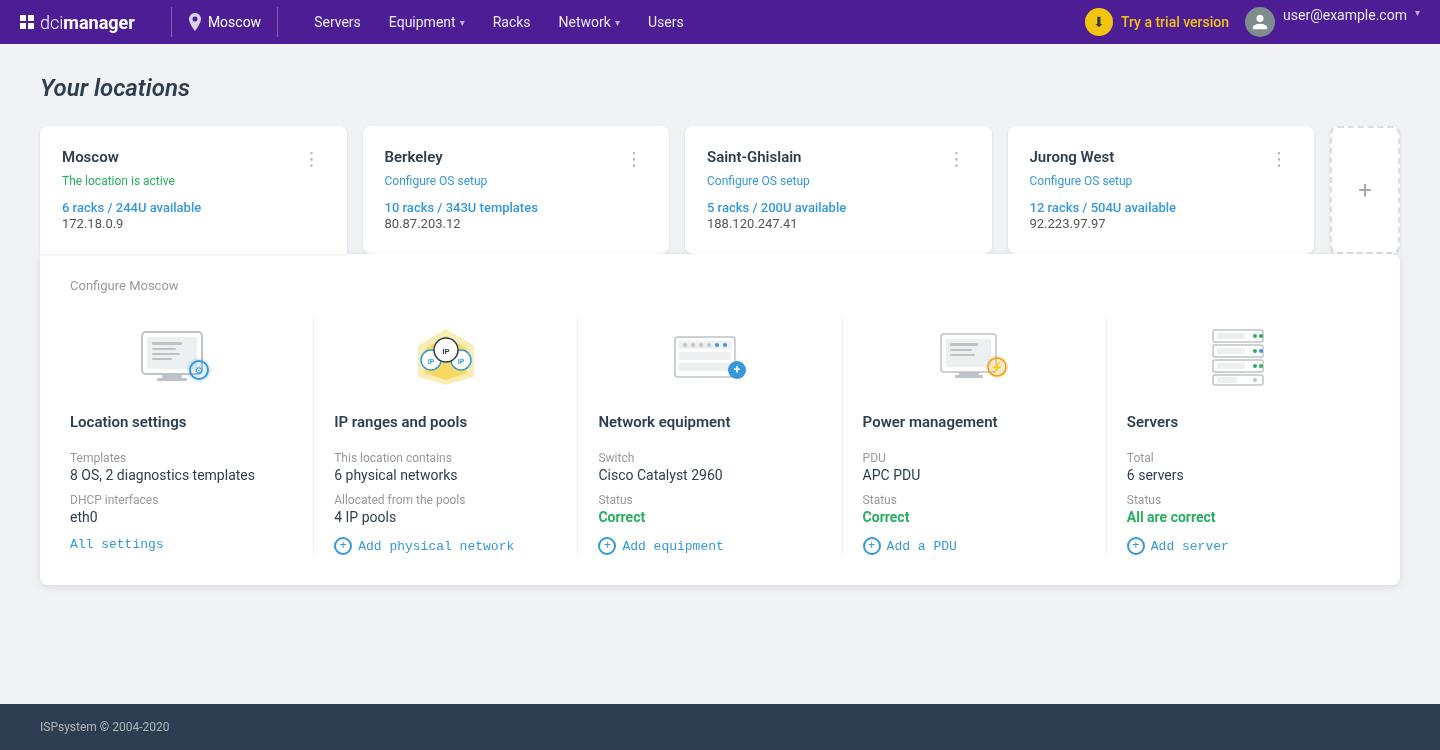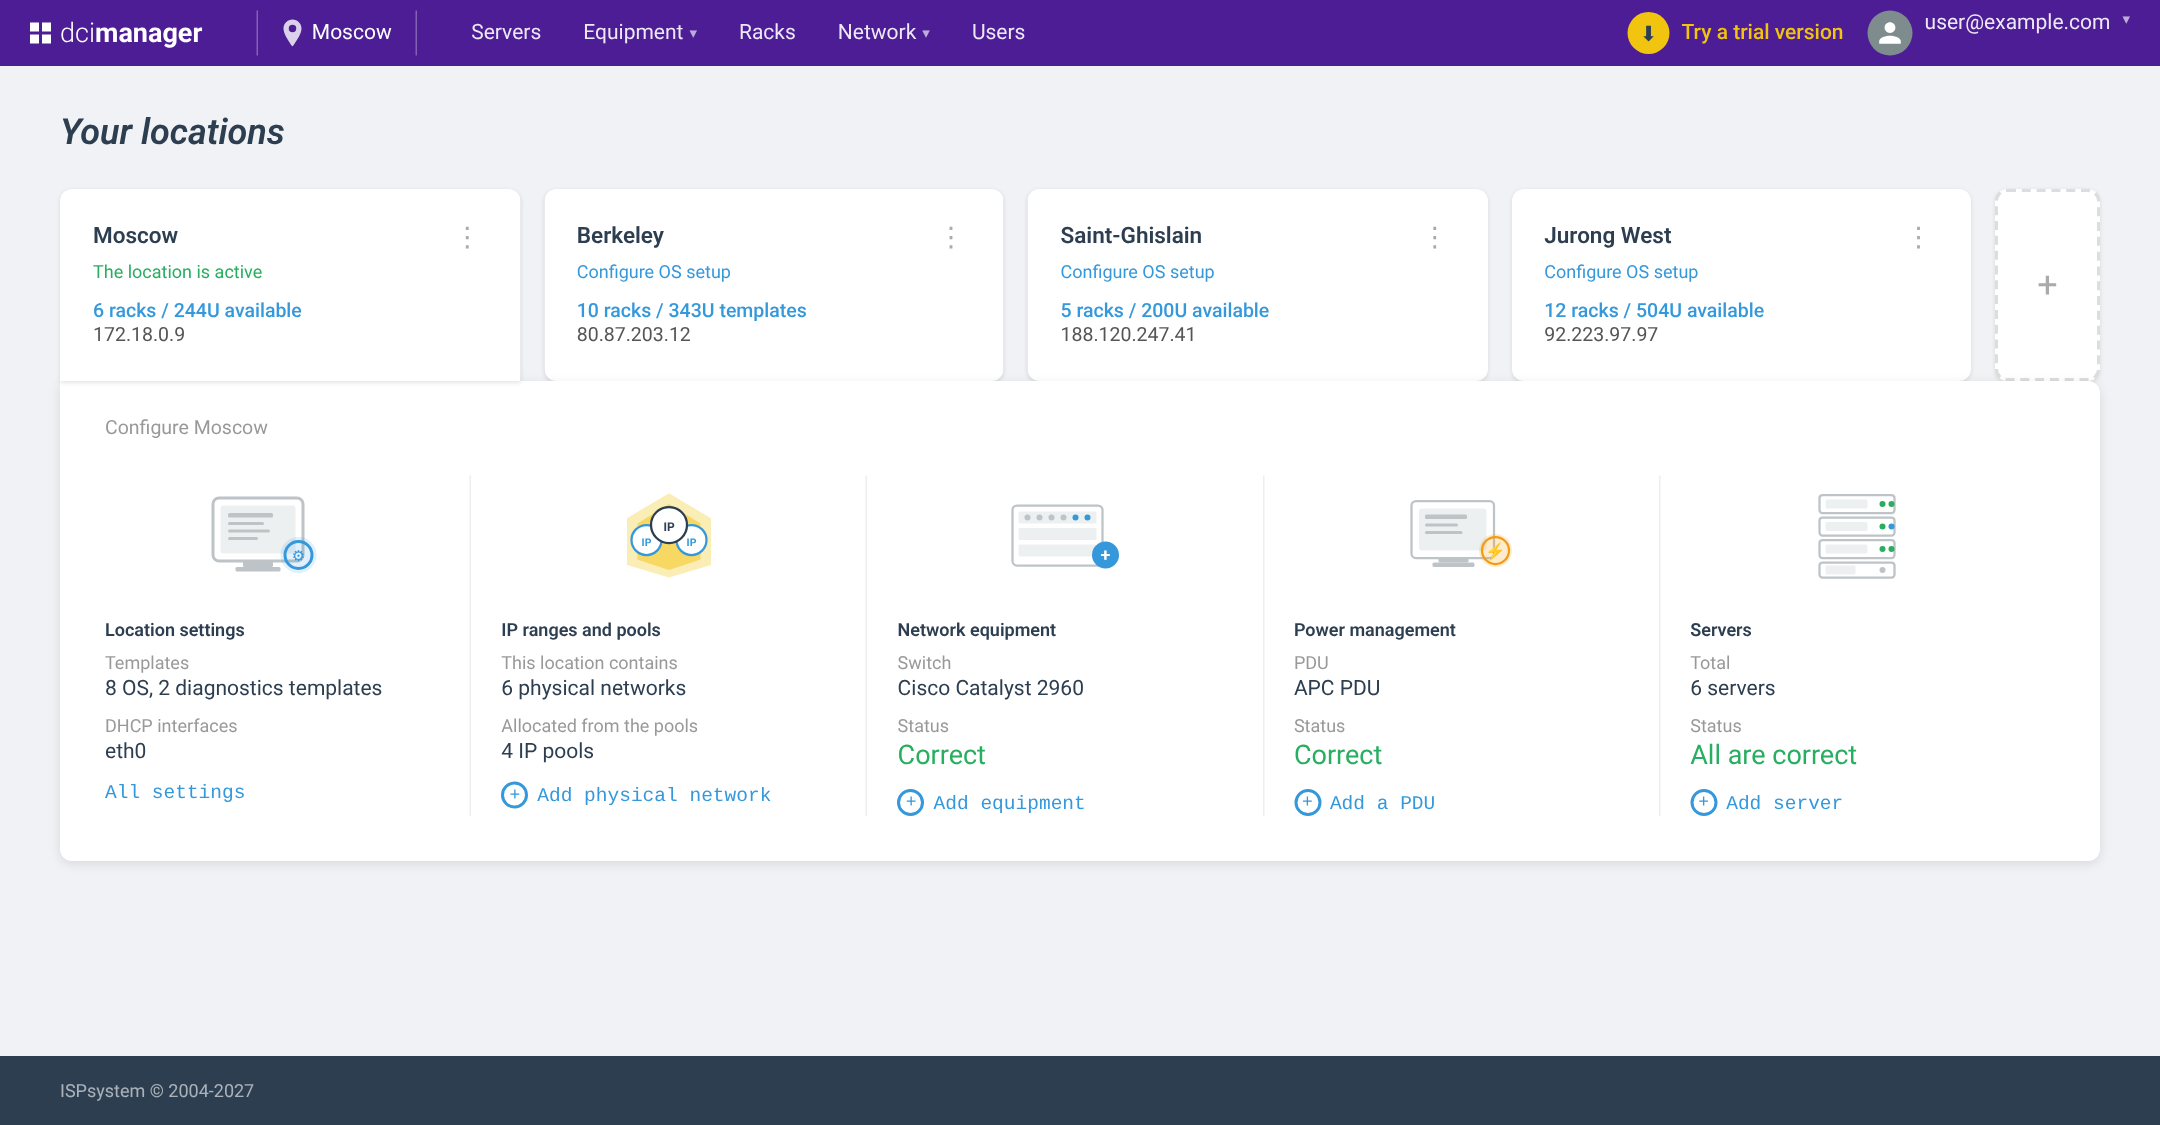--- a/index.html
+++ b/index.html
@@ -97,31 +97,31 @@
     
     .config-sections { display: flex; gap: 0; }
     .config-section {
       flex: 1; padding: 0 20px; border-right: 1px solid #eee;
     }
     .config-section:first-child { padding-left: 0; }
     .config-section:last-child { border-right: none; }
 
     
     .section-illustration { height: 80px; display: flex; align-items: center; justify-content: center; margin-bottom: 16px; }
-    .section-title { font-size: 12px; font-weight: 600; color: #2c3e50; margin-bottom: 8px; }
+    .section-title { font-size: 15px; font-weight: 600; color: #2c3e50; margin-bottom: 20px; }
     .section-meta { font-size: 12px; color: #999; margin-bottom: 2px; }
     .section-value { font-size: 14px; color: #2c3e50; margin-bottom: 10px; }
     .section-link {
       display: flex; align-items: center; gap: 6px; color: #3498db; font-size: 13px; cursor: pointer; margin-top: 12px; font-family: Liberation Mono, monospace;
     }
     .add-circle {
       width: 18px; height: 18px; border-radius: 50%; border: 2px solid #3498db;
       display: flex; align-items: center; justify-content: center; font-size: 12px; color: #3498db; flex-shrink: 0;
     }
-    .status-correct { color: #27ae60; font-size: 18px; }
+    .status-correct { color: #27ae60; font-size: 14px; font-weight: bold; }
 
     
     .footer {
       background: #2c3e50; color: rgba(255,255,255,0.6); font-size: 12px;
       padding: 16px 40px; margin-top: auto;
       position: fixed; bottom: 0; left: 0; right: 0;
     }
 
     
     svg { overflow: visible; }
@@ -404,14 +404,14 @@
           <div class="add-circle">+</div>
           <span>Add server</span>
         </div>
       </div>
 
     </div>
   </div>
 </main>
 
 <footer class="footer">
-  <span>ISPsystem © 2004-2027</span>
+  <span>ISPsystem © 2004-2020</span>
 </footer>
 
 </body></html>

